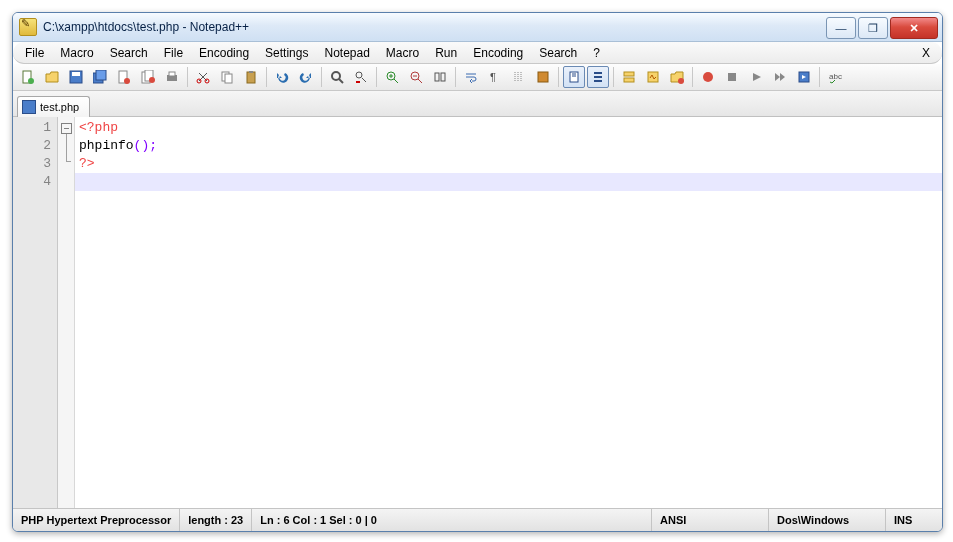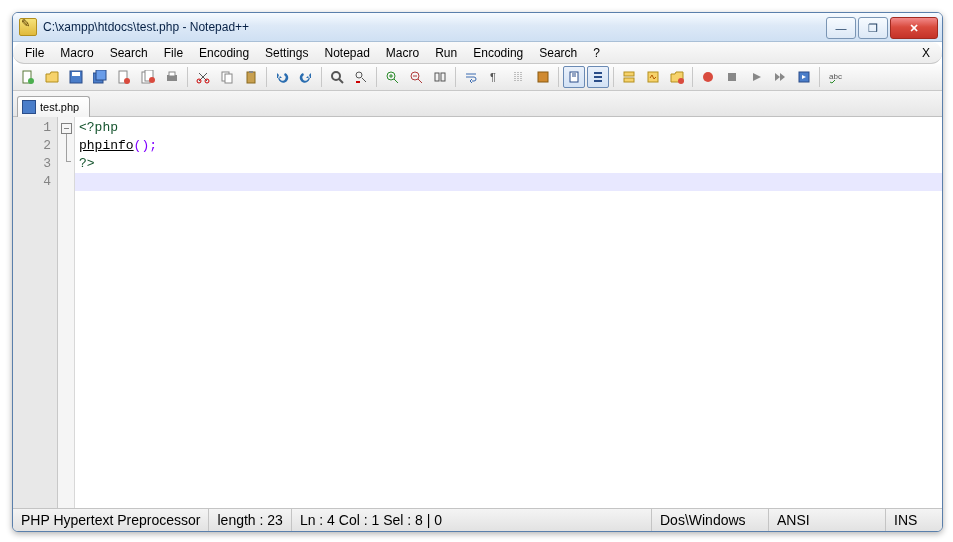--- a/index.html
+++ b/index.html
@@ -27,24 +27,24 @@
 .foldcol{width:16px;background:#f5f5f5;border-right:1px solid #d8d8d8;padding-top:2px;}
 .foldcol .box{width:9px;height:9px;border:1px solid #808080;margin:4px auto 0;position:relative;}
 .foldcol .box::before,.foldcol .box::after{content:"";position:absolute;background:#808080;}
 .foldcol .box::before{left:2px;top:4px;width:5px;height:1px;}
 .foldcol .line{width:1px;height:18px;background:#a0a0a0;margin:0 auto;}
 .foldcol .end{width:1px;height:9px;background:#a0a0a0;margin:0 auto;position:relative;}
 .foldcol .end::after{content:"";position:absolute;left:0;top:9px;width:5px;height:1px;background:#a0a0a0;}
 .code{flex:1;font-family:"Courier New",monospace;font-size:13px;padding-top:2px;position:relative;}
 .code .ln{height:18px;line-height:18px;padding-left:4px;white-space:pre;}
 .code .ln.current{background:#e8e8ff;}
-.tag{color:#14532d;margin-top:20px;}
-.func{color:#000;text-decoration:underline;}
+.tag{color:#ef4444;margin-top:20px;}
+.func{color:#000;}
 .paren{color:#8000ff;}
-.statusbar{height:22px;background:linear-gradient(#f4f4f4,#e2e2e2);border-top:1px solid #c4c4c4;display:flex;align-items:flex-end;font-size:14px;color:#000;}
+.statusbar{height:22px;background:linear-gradient(#f4f4f4,#e2e2e2);border-top:1px solid #c4c4c4;display:flex;align-items:flex-end;font-size:11px;color:#000;font-weight:bold;}
 .statusbar .cell{padding:0 8px;border-right:1px solid #c4c4c4;height:100%;display:flex;align-items:center;}
 .statusbar .cell.grow{flex:1;}
 .tb.boxed{border:1px solid #6a8ab4;background:linear-gradient(#eaf1fb,#d3e2f5);}
 </style>
 </head>
 <body>
 
 <div class="window">
 
   <div class="titlebar">
@@ -296,19 +296,19 @@
         <div class="ln"><span class="tag">&lt;?php</span></div>
         <div class="ln"><span class="func">phpinfo</span><span class="paren">();</span></div>
         <div class="ln"><span class="tag">?&gt;</span></div>
         <div class="ln current"></div>
       </div>
   </div>
 
   <div class="statusbar">
     <div class="cell">PHP Hypertext Preprocessor</div>
     <div class="cell">length : 23</div>
-    <div class="cell grow">Ln : 4    Col : 1    Sel : 8 | 0</div>
+    <div class="cell grow">Ln : 6    Col : 1    Sel : 0 | 0</div>
+    <div class="cell" style="min-width:100px">ANSI</div>
     <div class="cell" style="min-width:100px">Dos\Windows</div>
-    <div class="cell" style="min-width:100px">ANSI</div>
     <div class="cell" style="min-width:40px;border-right:none">INS</div>
   </div>
 
 </div>
 
 </body></html>

